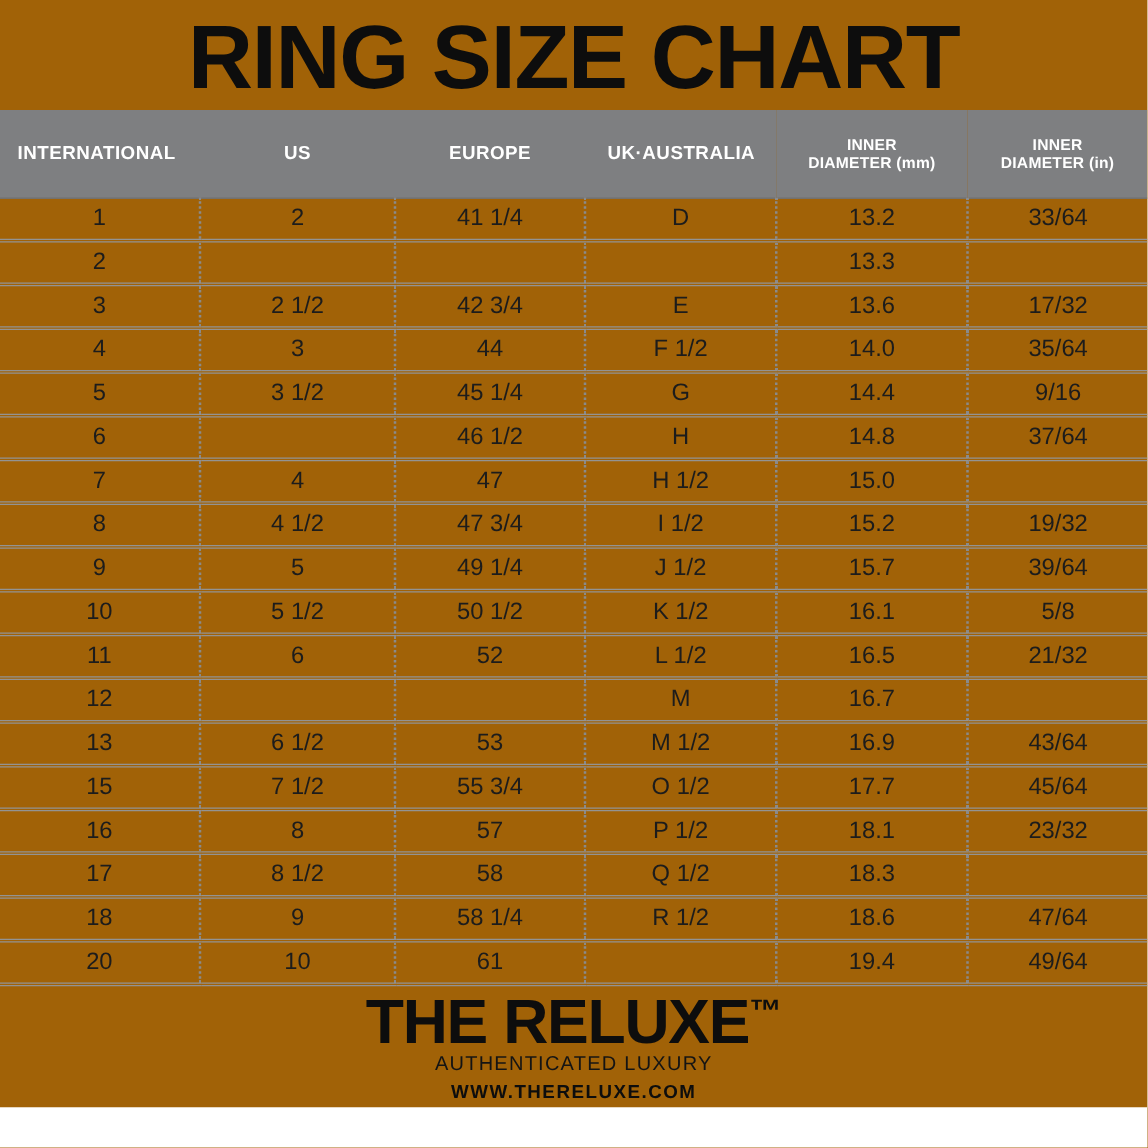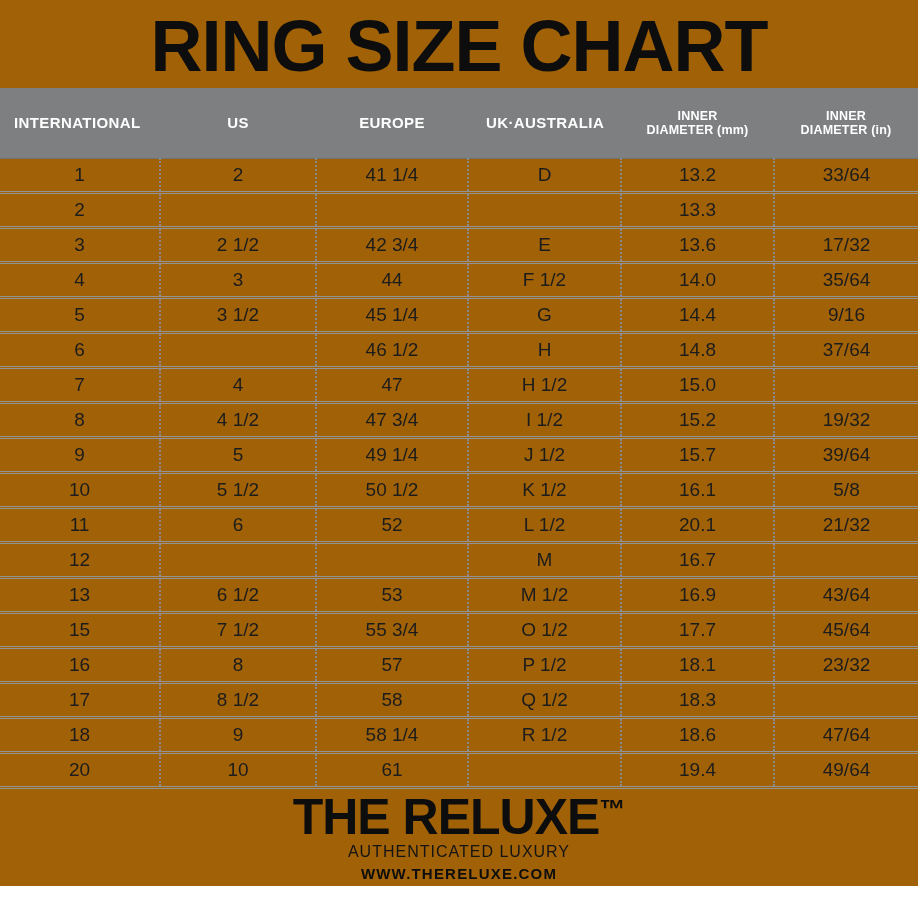--- a/index.html
+++ b/index.html
@@ -217,21 +217,21 @@
           <td>50 1/2</td>
           <td>K 1/2</td>
           <td>16.1</td>
           <td>5/8</td>
         </tr>
         <tr>
           <td>11</td>
           <td>6</td>
           <td>52</td>
           <td>L 1/2</td>
-          <td>20.1</td>
+          <td>16.5</td>
           <td>21/32</td>
         </tr>
         <tr>
           <td>12</td>
           <td></td>
           <td></td>
           <td>M</td>
           <td>16.7</td>
           <td></td>
         </tr>

